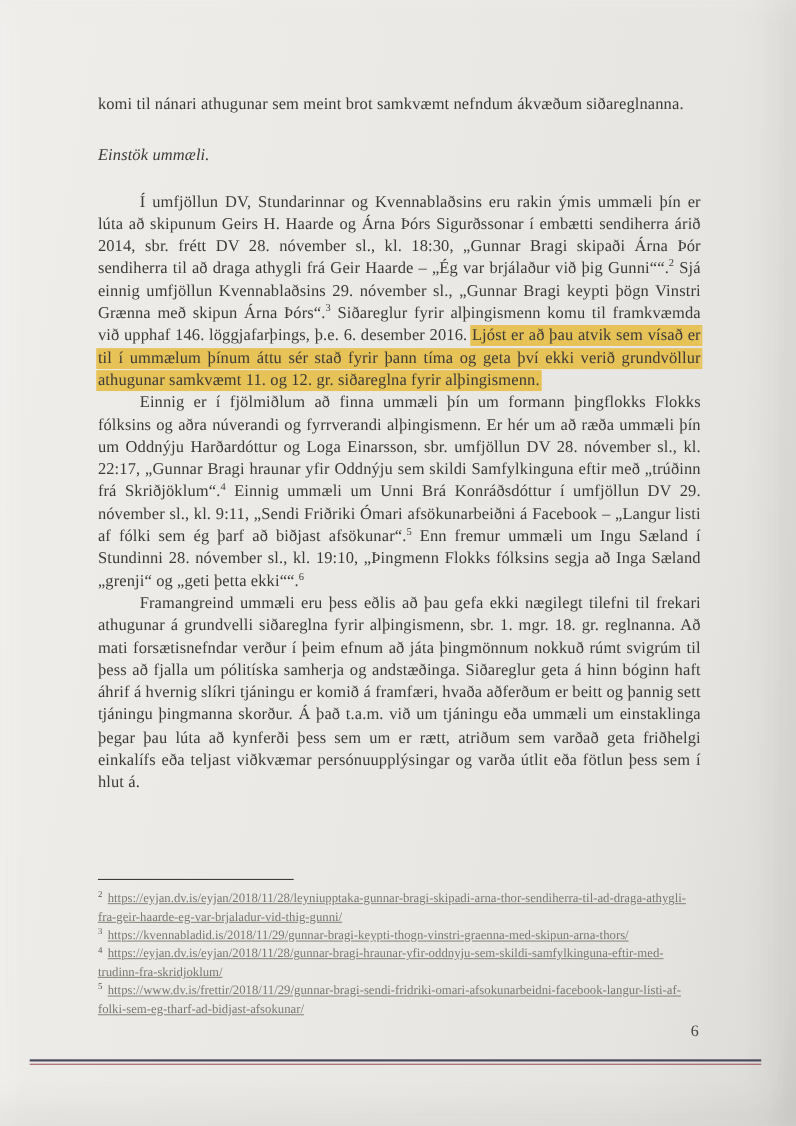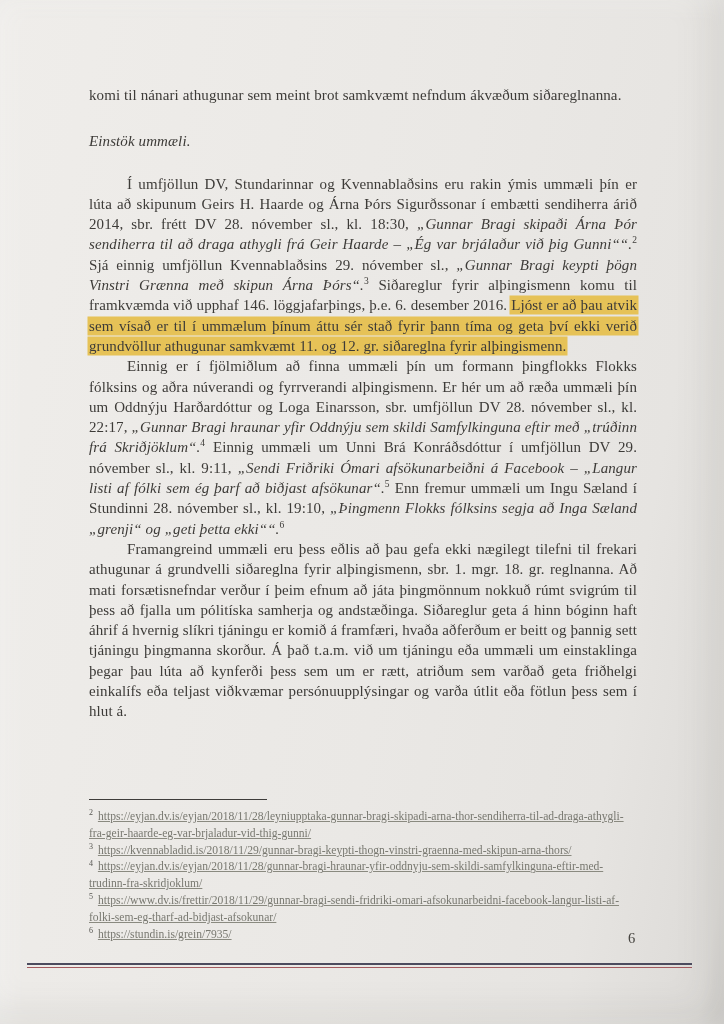--- a/index.html
+++ b/index.html
@@ -27,21 +27,21 @@
     text-align: justify;
     letter-spacing: 0.1px;
   }
   p.para.heading {
     font-style: italic;
     margin-top: 26px;
     margin-bottom: 22px;
     text-align: left;
   }
   p.para.indent { text-indent: 38px; }
-  .it { font-style: italic; }
+  .it { }
   sup.ref {
     font-size: 9.5px;
     line-height: 0;
     vertical-align: super;
   }
   .hl {
     background: #e6c257;
     box-shadow: 0 0 0 1.5px #e6c257;
     box-decoration-break: clone;
     -webkit-box-decoration-break: clone;
@@ -109,21 +109,20 @@
       <p class="para indent"><span>Framangreind ummæli eru þess eðlis að þau gefa ekki nægilegt tilefni til frekari athugunar á grundvelli siðareglna fyrir alþingismenn, sbr. 1. mgr. 18. gr. reglnanna. Að mati forsætisnefndar verður í þeim efnum að játa þingmönnum nokkuð rúmt svigrúm til þess að fjalla um pólitíska samherja og andstæðinga. Siðareglur geta á hinn bóginn haft áhrif á hvernig slíkri tjáningu er komið á framfæri, hvaða aðferðum er beitt og þannig sett tjáningu þingmanna skorður. Á það t.a.m. við um tjáningu eða ummæli um einstaklinga þegar þau lúta að kynferði þess sem um er rætt, atriðum sem varðað geta friðhelgi einkalífs eða teljast viðkvæmar persónuupplýsingar og varða útlit eða fötlun þess sem í hlut á.</span></p>
     </div>
 
   <div class="footnotes">
     <div class="fn-rule"></div>
     <div>
         <div class="fn"><sup>2</sup> <a href="#">https://eyjan.dv.is/eyjan/2018/11/28/leyniupptaka-gunnar-bragi-skipadi-arna-thor-sendiherra-til-ad-draga-athygli-fra-geir-haarde-eg-var-brjaladur-vid-thig-gunni/</a></div>
         <div class="fn"><sup>3</sup> <a href="#">https://kvennabladid.is/2018/11/29/gunnar-bragi-keypti-thogn-vinstri-graenna-med-skipun-arna-thors/</a></div>
         <div class="fn"><sup>4</sup> <a href="#">https://eyjan.dv.is/eyjan/2018/11/28/gunnar-bragi-hraunar-yfir-oddnyju-sem-skildi-samfylkinguna-eftir-med-trudinn-fra-skridjoklum/</a></div>
         <div class="fn"><sup>5</sup> <a href="#">https://www.dv.is/frettir/2018/11/29/gunnar-bragi-sendi-fridriki-omari-afsokunarbeidni-facebook-langur-listi-af-folki-sem-eg-tharf-ad-bidjast-afsokunar/</a></div>
-        <div class="fn"><sup>6</sup> <a href="#">https://stundin.is/grein/7935/</a></div>
       </div>
   </div>
 
   <div class="page-number">6</div>
 
   <div class="rule-dark"></div>
   <div class="rule-red"></div>
 
 </div>
 

